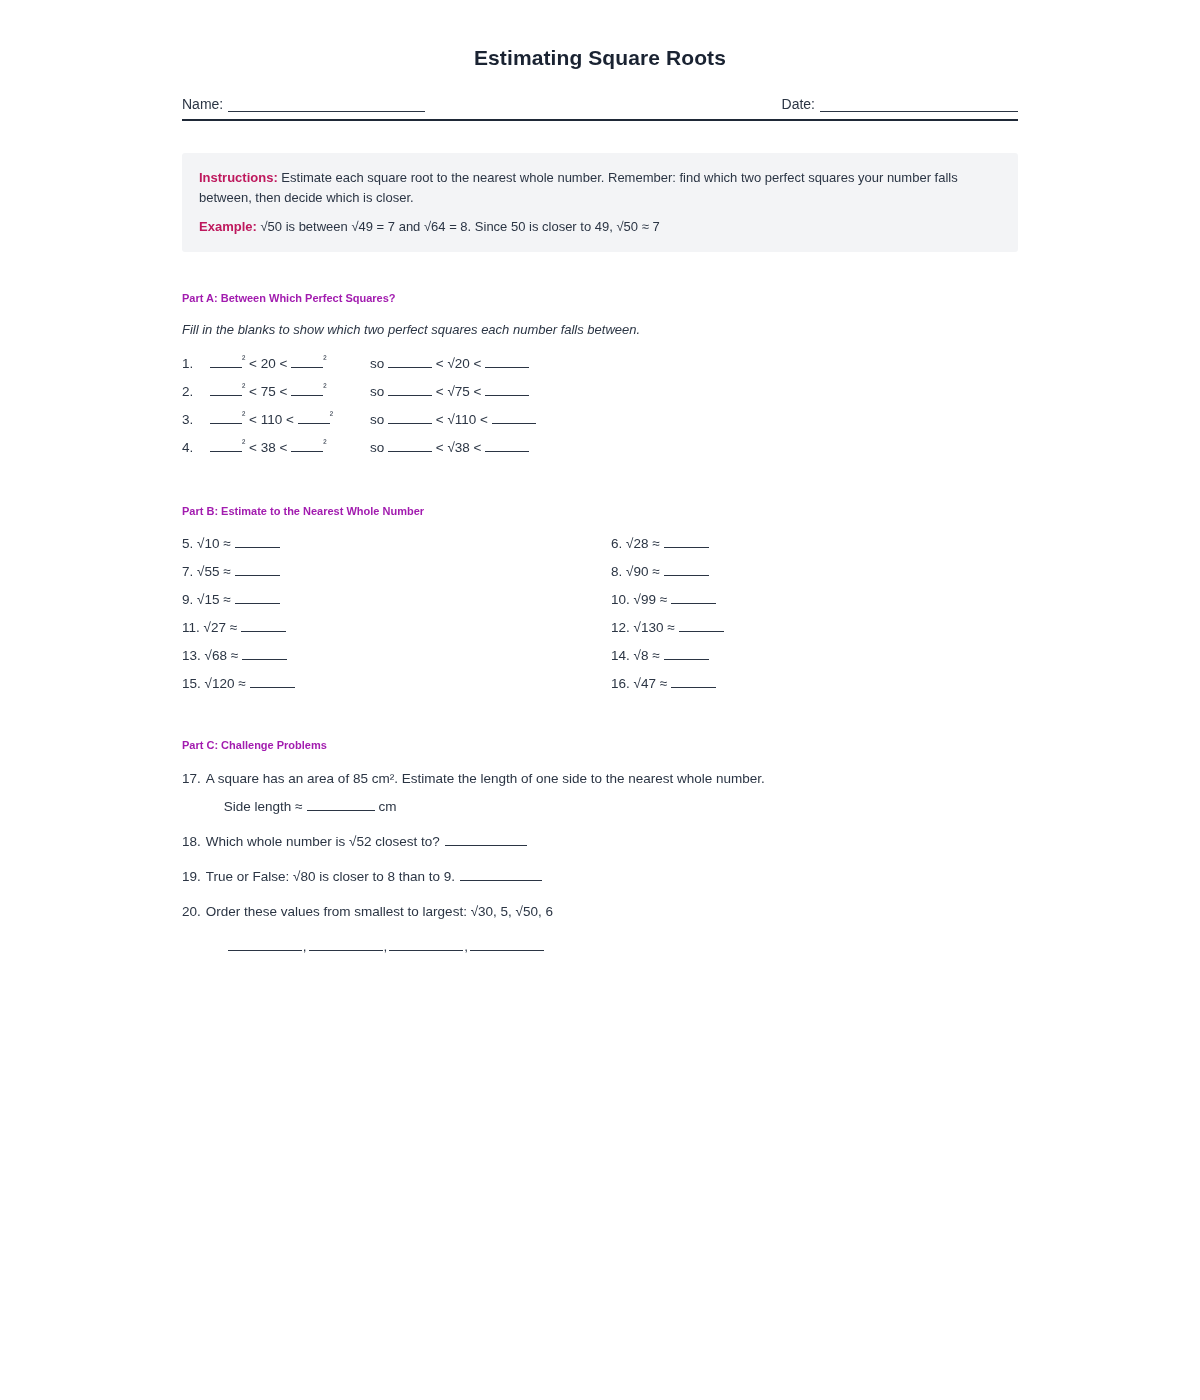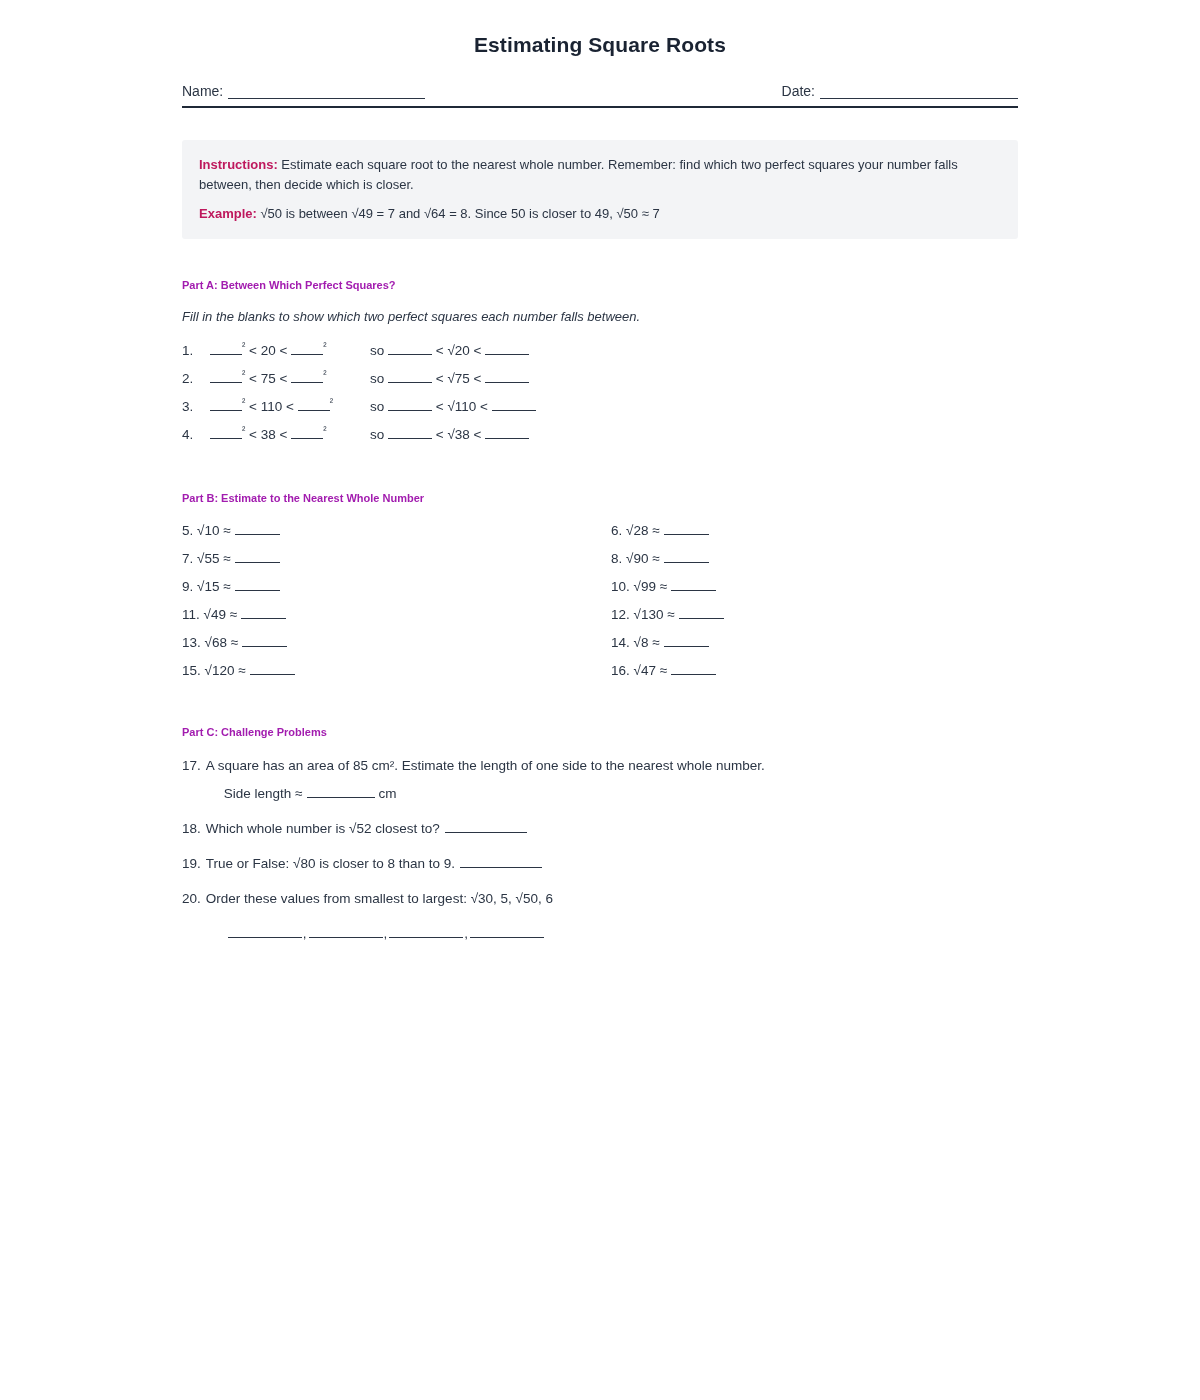--- a/index.html
+++ b/index.html
@@ -12,21 +12,21 @@
     height: 1400px;
     font-family: "Liberation Sans", sans-serif;
     color: #2b3544;
     -webkit-font-smoothing: antialiased;
   }
   .page {
     position: relative;
     width: 1200px;
     height: 1400px;
     box-sizing: border-box;
-    padding: 3px;
+    padding: 16px;
   }
   .content {
     width: 836px;
     margin: 0 auto;
     padding-top: 30px;
   }
 
   
   .worksheet-title {
     text-align: center;
@@ -271,21 +271,21 @@
       </div>
 
       <div class="partb-item">
         <span>9.</span>&nbsp;<span>√15 ≈</span><span class="rule-line blank-md"></span>
       </div>
       <div class="partb-item">
         <span>10.</span>&nbsp;<span>√99 ≈</span><span class="rule-line blank-md"></span>
       </div>
 
       <div class="partb-item">
-        <span>11.</span>&nbsp;<span>√49 ≈</span><span class="rule-line blank-md"></span>
+        <span>11.</span>&nbsp;<span>√27 ≈</span><span class="rule-line blank-md"></span>
       </div>
       <div class="partb-item">
         <span>12.</span>&nbsp;<span>√130 ≈</span><span class="rule-line blank-md"></span>
       </div>
 
       <div class="partb-item">
         <span>13.</span>&nbsp;<span>√68 ≈</span><span class="rule-line blank-md"></span>
       </div>
       <div class="partb-item">
         <span>14.</span>&nbsp;<span>√8 ≈</span><span class="rule-line blank-md"></span>

